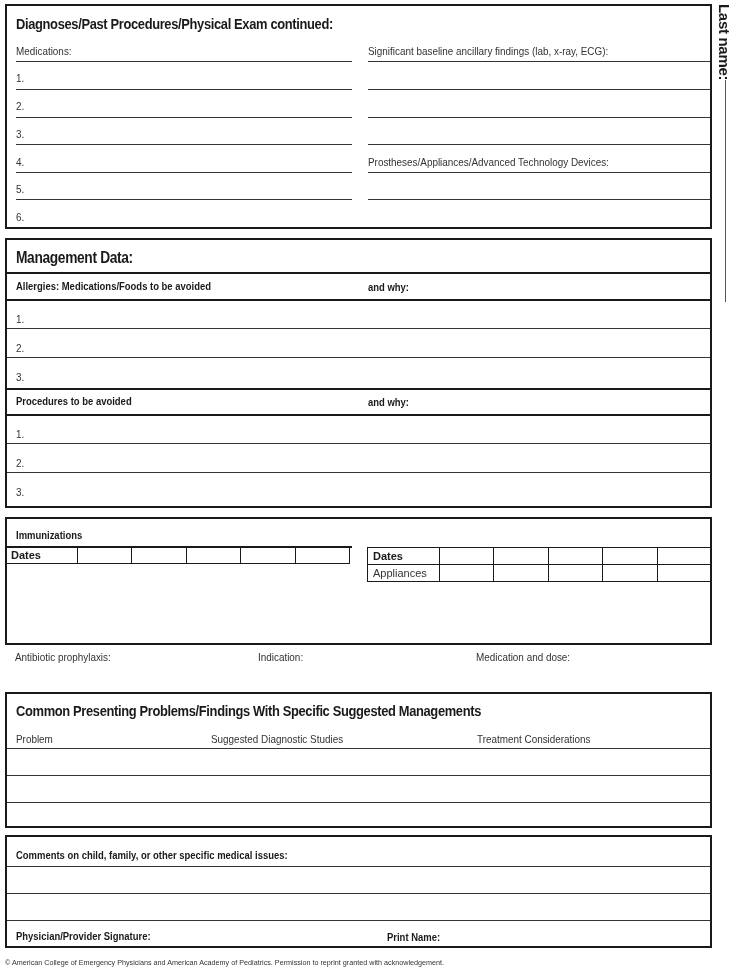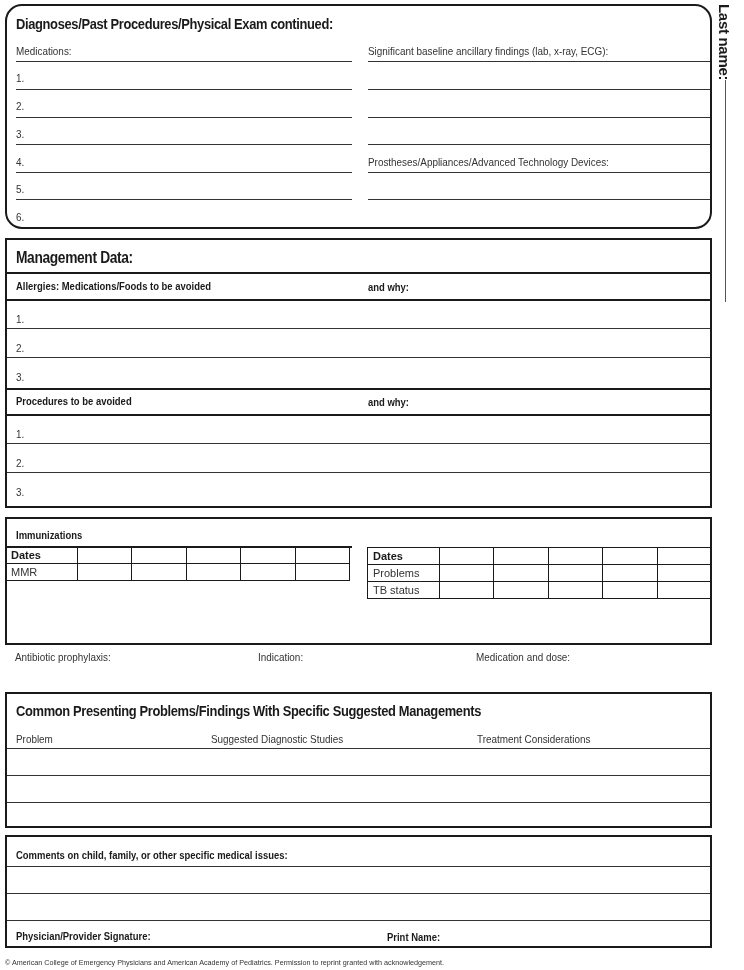--- a/index.html
+++ b/index.html
@@ -18,21 +18,21 @@
   .vert { position:absolute; left:716px; top:4px; writing-mode:vertical-rl; font-weight:bold; font-size:15px; letter-spacing:-0.3px; color:#1a1a1a; }
   .vline { position:absolute; left:725px; top:80px; width:0; height:222px; border-left:1px solid #555; }
   .footer { position:absolute; left:5px; top:958px; font-size:8px; color:#333; white-space:nowrap; transform:scaleX(0.9); transform-origin:left center; }
 </style>
 </head>
 <body>
 
 <div class="vert">Last name:</div>
 <div class="vline"></div>
 
-<div class="box" style="left:5px; top:4px; width:707px; height:225px;border-radius:17px;">
+<div class="box" style="left:5px; top:4px; width:707px; height:225px;">
   <div class="abs title" style="left:9px; top:9px;">Diagnoses/Past Procedures/Physical Exam continued:</div>
 
   <div class="abs lbl" style="left:9px; top:39px;">Medications:</div>
   <div class="hline" style="left:9px; width:336px; top:55px;"></div>
 
   <div class="abs lbl" style="left:9px; top:66px;">1.</div>
   <div class="hline" style="left:9px; width:336px; top:83px;"></div>
   <div class="abs lbl" style="left:9px; top:94px;">2.</div>
   <div class="hline" style="left:9px; width:336px; top:111px;"></div>
   <div class="abs lbl" style="left:9px; top:122px;">3.</div>
@@ -87,51 +87,35 @@
 <table class="imm" style="left:5px; top:546px; width:345px;">
   <tbody>
       <tr>
     <td class="hd" style="width:72px;">Dates</td>
     <td></td>
         <td></td>
         <td></td>
         <td></td>
         <td></td>
   </tr>
-  <tr>
-    <td>MMR</td>
-    <td></td>
-        <td></td>
-        <td></td>
-        <td></td>
-        <td></td>
-  </tr>
 </tbody>
   </table>
 
 <table class="imm" style="left:367px; top:547px; width:345px;">
   <tbody>
       <tr>
     <td class="hd" style="width:72px;">Dates</td>
     <td></td>
         <td></td>
         <td></td>
         <td></td>
         <td></td>
   </tr>
   <tr>
-    <td>Problems</td>
-    <td></td>
-        <td></td>
-        <td></td>
-        <td></td>
-        <td></td>
-  </tr>
-  <tr>
-    <td>TB status</td>
+    <td>Appliances</td>
     <td></td>
         <td></td>
         <td></td>
         <td></td>
         <td></td>
   </tr>
 </tbody>
   </table>
 
 <div class="abs lbl" style="left:15px; top:651px;">Antibiotic prophylaxis:</div>

